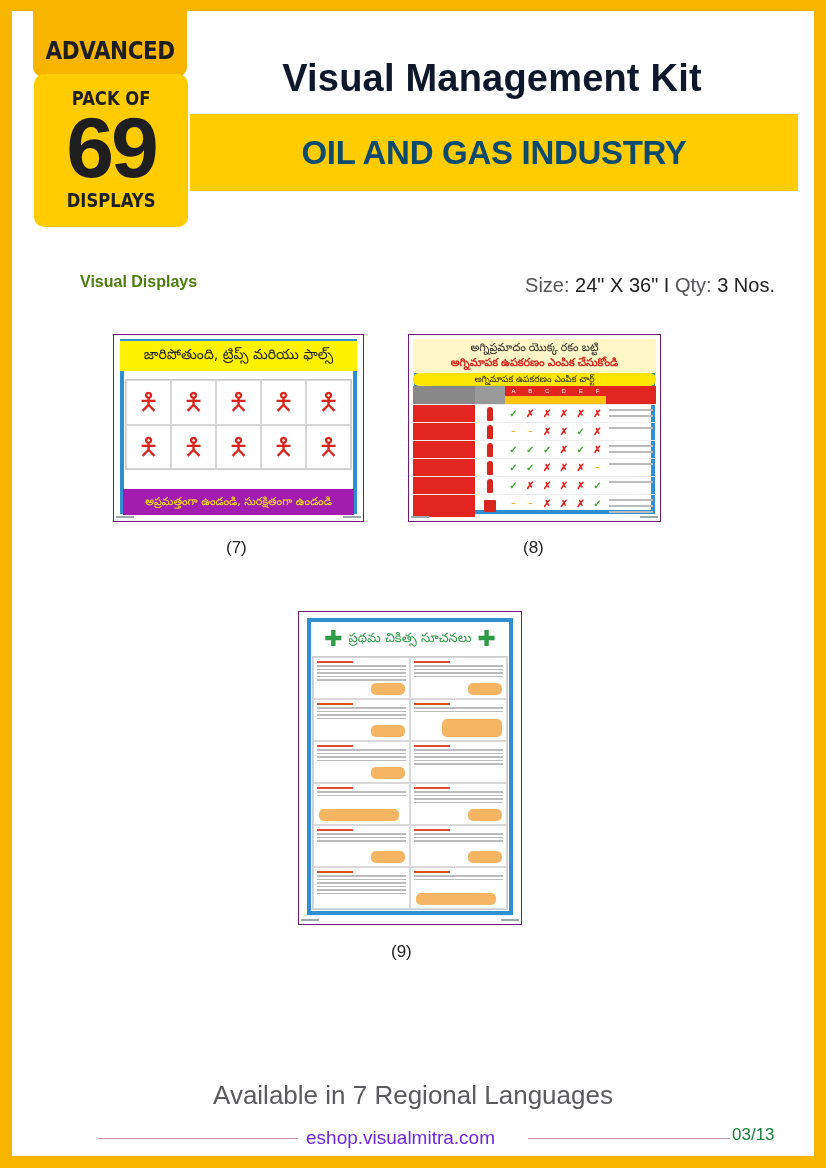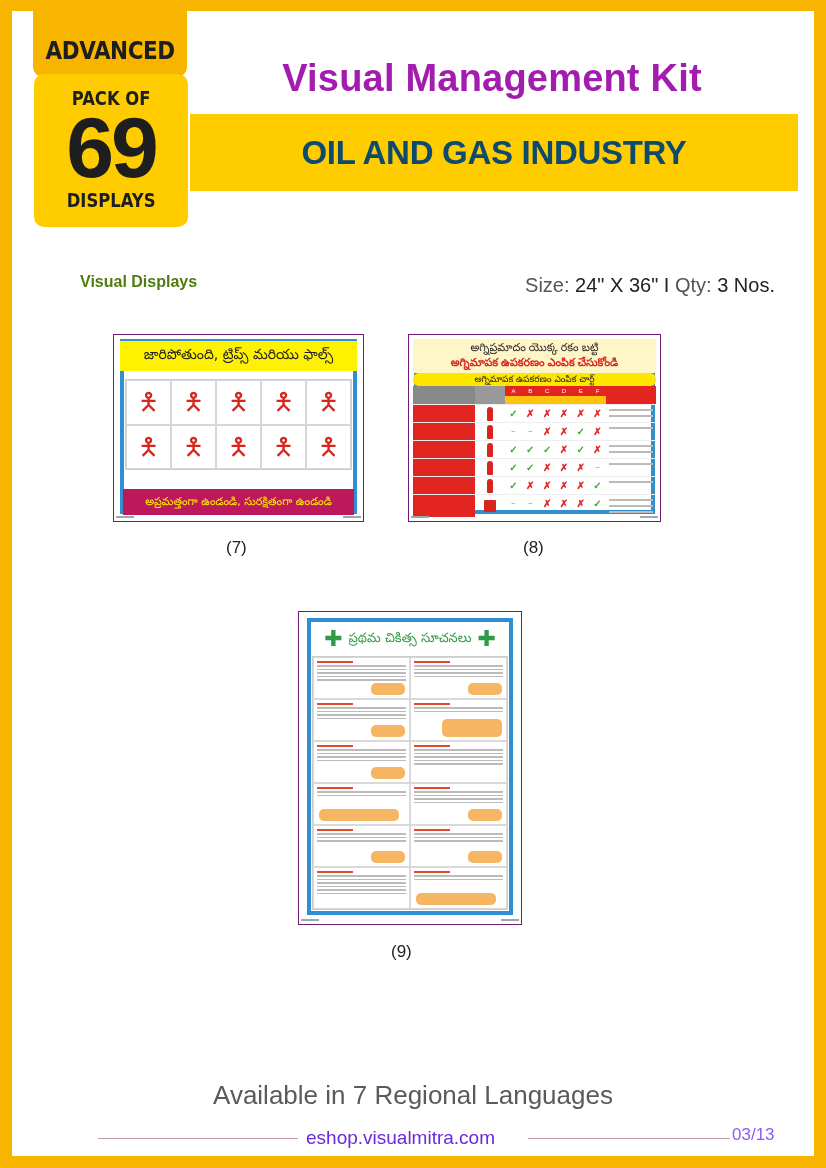--- a/index.html
+++ b/index.html
@@ -35,21 +35,21 @@
     font-size: 86px; line-height: 86px; color: #1e1e1e; letter-spacing: -3px;
   }
   .pack-displays {
     margin-top: -2px; font-family: "DejaVu Sans", sans-serif; font-weight: bold;
     font-size: 20px; color: #1e1e1e; transform: scaleX(0.82); display: inline-block;
   }
 
   
   .kit-title {
     position: absolute; left: 180px; top: 46px; width: 600px; text-align: center;
-    font-weight: bold; font-size: 38px; color: #a21caf; letter-spacing: 0.2px;
+    font-weight: bold; font-size: 38px; color: #0f172a; letter-spacing: 0.2px;
   }
   .industry-banner {
     position: absolute; left: 178px; top: 103px; width: 608px; height: 77px;
     background: #FFCC00; display: flex; align-items: center; justify-content: center;
   }
   .industry-banner span {
     font-weight: bold; font-size: 33px; color: #0c4a6e; letter-spacing: -0.3px;
   }
 
   
@@ -78,21 +78,21 @@
   #poster7 .grid {
     position: absolute; left: 11px; right: 11px; top: 44px; height: 91px;
     display: grid; grid-template-columns: repeat(5, 1fr); grid-template-rows: 1fr 1fr;
     border: 1px solid #ccc;
   }
   #poster7 .grid div {
     border: 1px solid #d6d6d6; display: flex; align-items: center; justify-content: center;
     color: #D7261E; font-size: 24px; line-height: 1;
   }
   #poster7 .p-bottom {
-    position: absolute; left: 9px; right: 9px; bottom: 6px; height: 26px; background: #be185d;
+    position: absolute; left: 9px; right: 9px; bottom: 6px; height: 26px; background: #a21caf;
     color: #FFF200; font-family: "DejaVu Sans", sans-serif; font-size: 11px;
     display: flex; align-items: center; justify-content: center; white-space: nowrap; overflow: hidden;
   }
 
   
   #poster8 { left: 396px; top: 323px; width: 253px; height: 188px; }
   #poster8 .frame { left: 5px; top: 4px; right: 5px; bottom: 7px; }
   #poster8 .p-head {
     position: absolute; left: 4px; right: 4px; top: 4px; height: 34px; background: #FFF6C8;
     text-align: center; font-family: Liberation Sans, sans-serif;
@@ -149,21 +149,21 @@
   
   .languages {
     position: absolute; left: 0; width: 802px; top: 1069px; text-align: center;
     font-size: 26px; color: #5a5a5e;
   }
   .rule { position: absolute; height: 1px; background: #C99AA8; top: 1127px; }
   .eshop {
     position: absolute; left: 294px; top: 1116px; font-size: 19px; color: #6d28d9;
     text-decoration: none;
   }
-  .page-no { position: absolute; left: 720px; top: 1114px; font-size: 17px; color: #8b5cf6; }
+  .page-no { position: absolute; left: 720px; top: 1114px; font-size: 17px; color: #15803d; }
 </style>
 </head>
 <body>
 
 <div class="page">
 
   <div class="adv-tab">
     <span>ADVANCED</span>
   </div>
 

